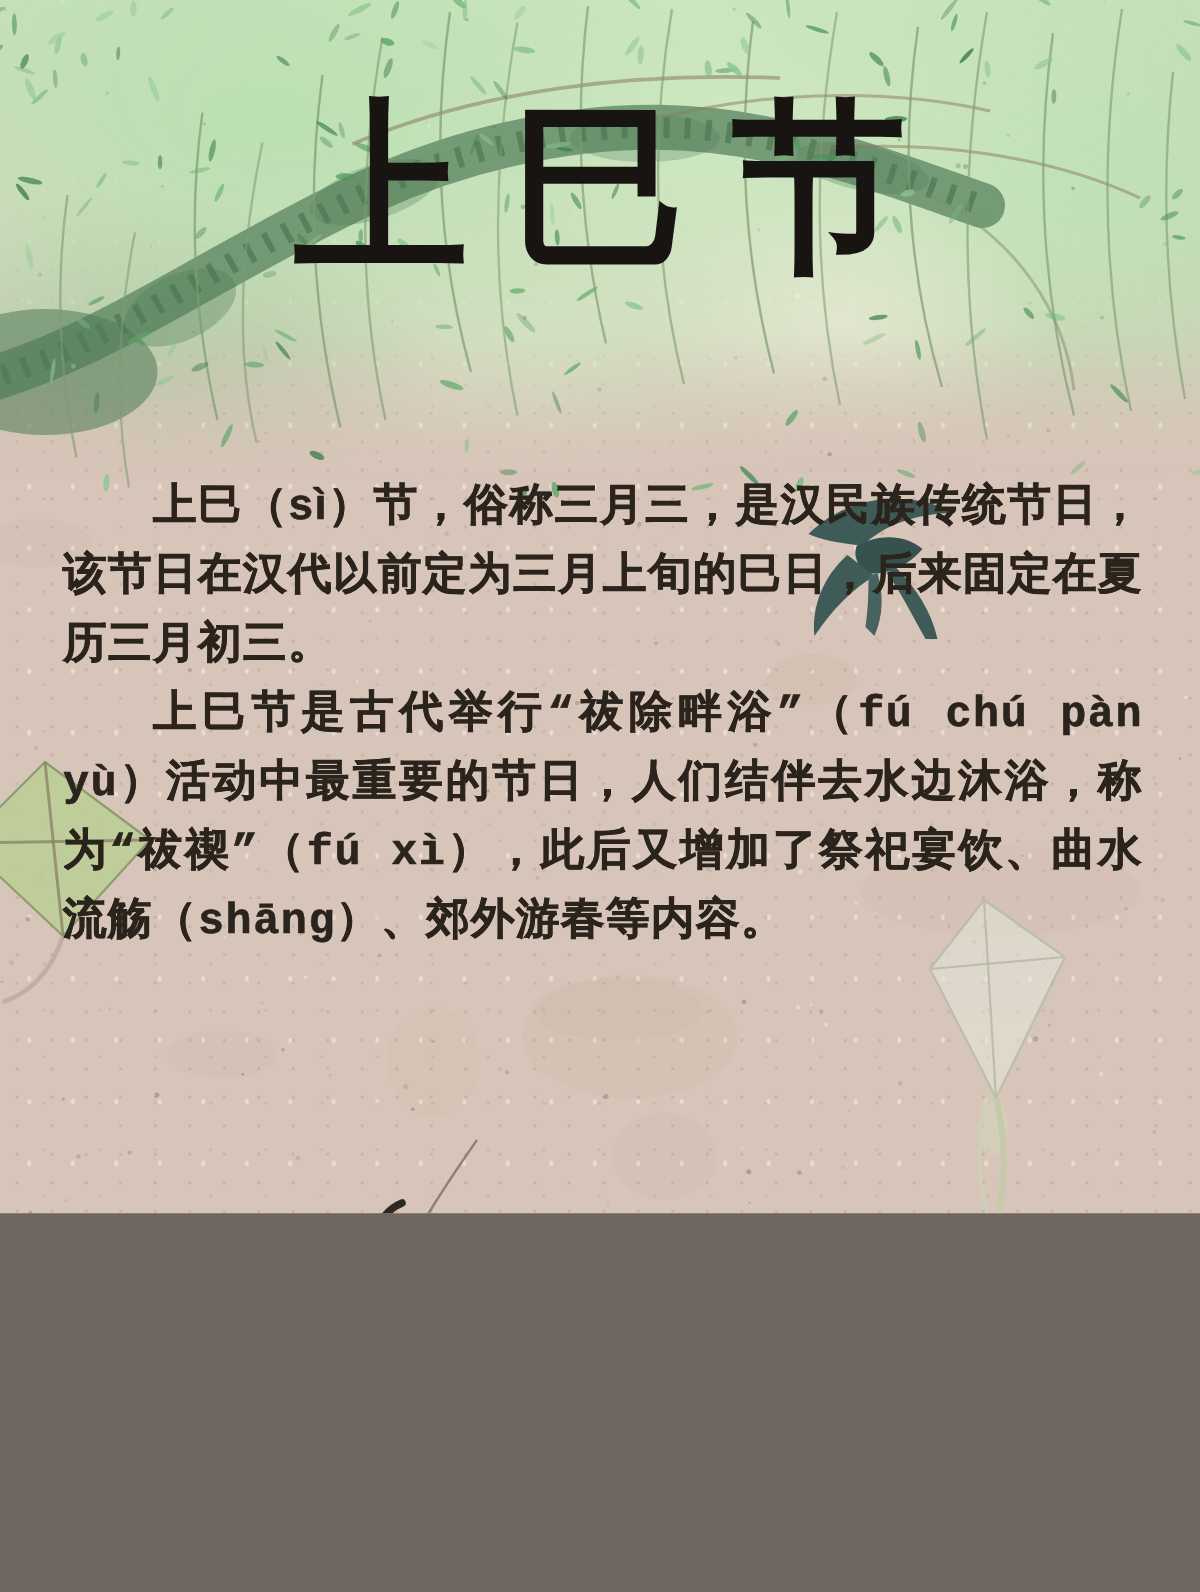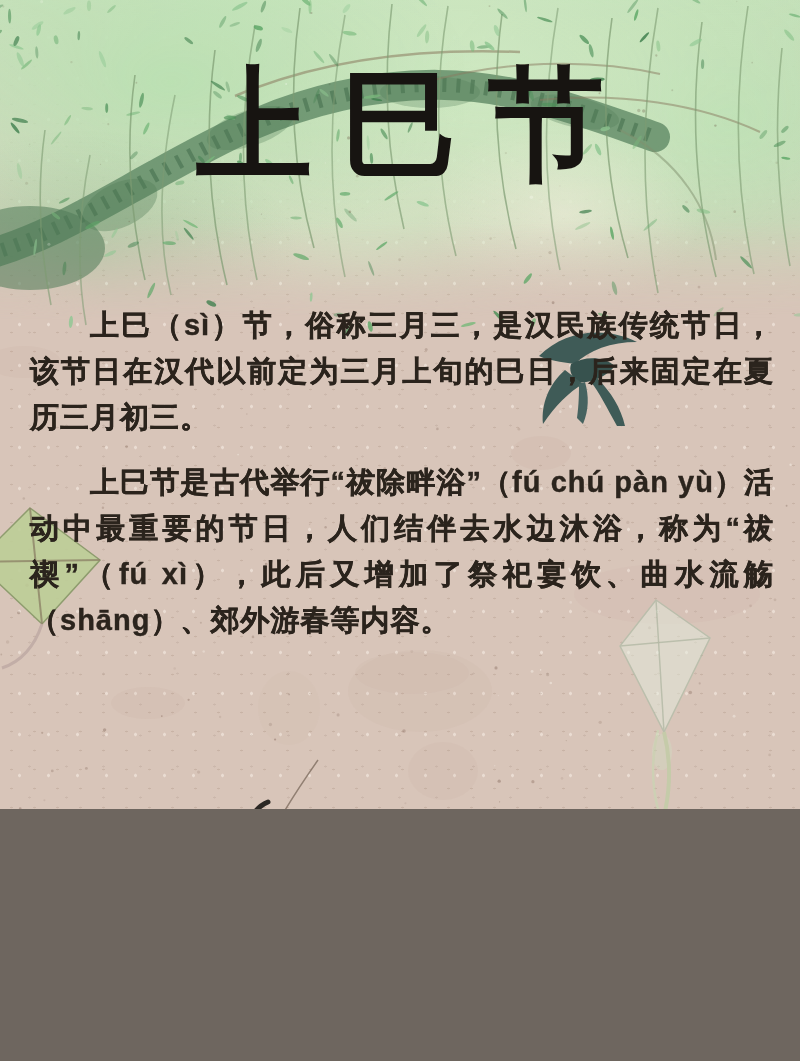--- a/index.html
+++ b/index.html
@@ -30,27 +30,27 @@
   }
   .willow{position:absolute;top:0;left:0;z-index:0;}
   .specks{position:absolute;top:0;left:0;z-index:1;pointer-events:none;}
   .title{
     position:absolute;top:48px;left:0;width:100%;margin:0;text-align:center;z-index:3;
     font-family:"DejaVu Serif","Liberation Serif",serif;font-weight:900;
     font-size:116px;letter-spacing:30px;text-indent:30px;color:#171411;
     transform:scaleY(1.06);
   }
   .para{
-    position:absolute;left:30px;right:26px;margin:0;z-index:2;
+    position:absolute;left:30px;right:26px;margin:12px;z-index:2;
     font-size:29px;line-height:46px;letter-spacing:1px;font-weight:bold;
     color:#2b241d;text-indent:60px;text-align:justify;
     -webkit-text-stroke:.4px #2b241d;
   }
   .p1{top:302px;}
-  .p2{top:459px;}
+  .p2{top:442px;font-family:Liberation Mono, monospace;}
   .p3{top:630px;}
   .illus{position:absolute;z-index:3;}
   .swallow-svg{position:absolute;left:535px;top:326px;z-index:1;}
   .kite-left-svg{position:absolute;left:-32px;top:502px;z-index:1;}
   .kite-faint-svg{position:absolute;left:598px;top:592px;z-index:1;opacity:.6;}
   .string-svg{position:absolute;left:0;top:0;z-index:2;pointer-events:none;}
   .c1{left:80px;top:798px;}
   .c2{left:268px;top:826px;}
   .c3{left:505px;top:885px;}
   .c4{left:628px;top:846px;}

